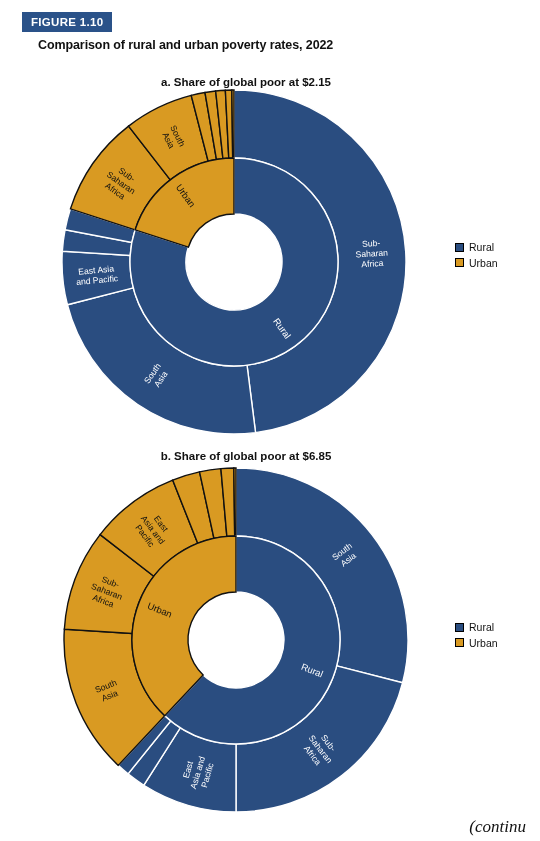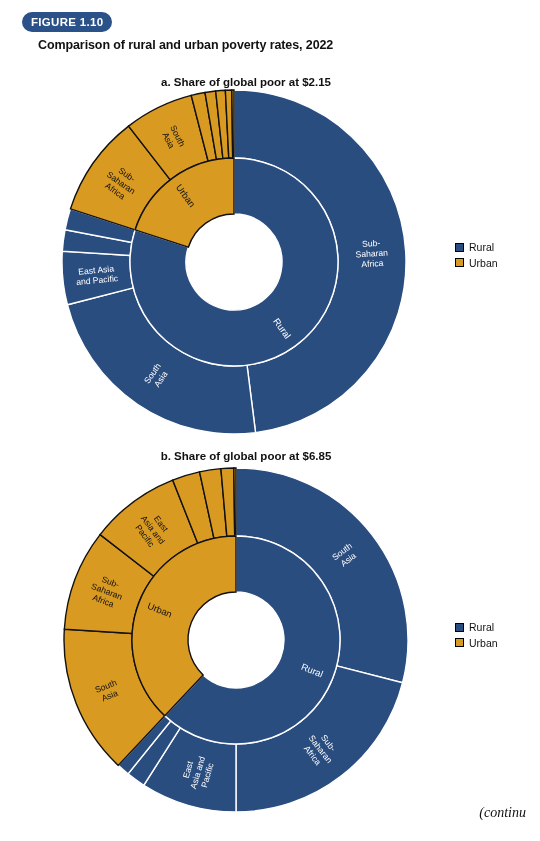--- a/index.html
+++ b/index.html
@@ -6,21 +6,20 @@
   body{
     width:540px;height:841px;background:#ffffff;
     font-family:"Liberation Sans", sans-serif;
     color:#111111;overflow:hidden;position:relative;
   }
   .fig-badge{
     position:absolute;left:22px;top:12px;
     background:#2A5289;color:#ffffff;
     font-weight:bold;font-size:11.5px;letter-spacing:.3px;
     padding:4px 9px 4px 9px;
-    border-radius:10px;
   }
   .fig-title{
     position:absolute;left:22px;top:38px;
     font-weight:bold;font-size:12.5px;color:#111;
     letter-spacing:-.1px;
     margin-left:16px;
   }
   .panel-title{
     position:absolute;width:100%;text-align:center;
     font-weight:bold;font-size:11.5px;color:#111;
@@ -33,23 +32,23 @@
   #chart-b{left:62px;top:466px;}
 
   .legend{position:absolute;}
   #legend-a{left:455px;top:242px;}
   #legend-b{left:455px;top:622px;}
   .legend-row{display:flex;align-items:center;margin-bottom:5px;}
   .swatch{width:9px;height:9px;margin-right:5px;border:1px solid #000;box-sizing:border-box;}
   .legend-label{font-size:10.5px;color:#111;line-height:1;}
 
   .continued{
-    position:absolute;right:14px;bottom:20px;
+    position:absolute;right:14px;bottom:4px;
     font-family:"Liberation Serif", serif;
-    font-style:italic;font-size:14px;color:#111;
+    font-style:italic;font-size:17px;color:#111;
   }
   svg{display:block;}
   text{font-family:"Liberation Sans", sans-serif;}
 </style>
 </head>
 <body>
 
 <div class="fig-badge">FIGURE 1.10</div>
 <div class="fig-title">Comparison of rural and urban poverty rates, 2022</div>
 

